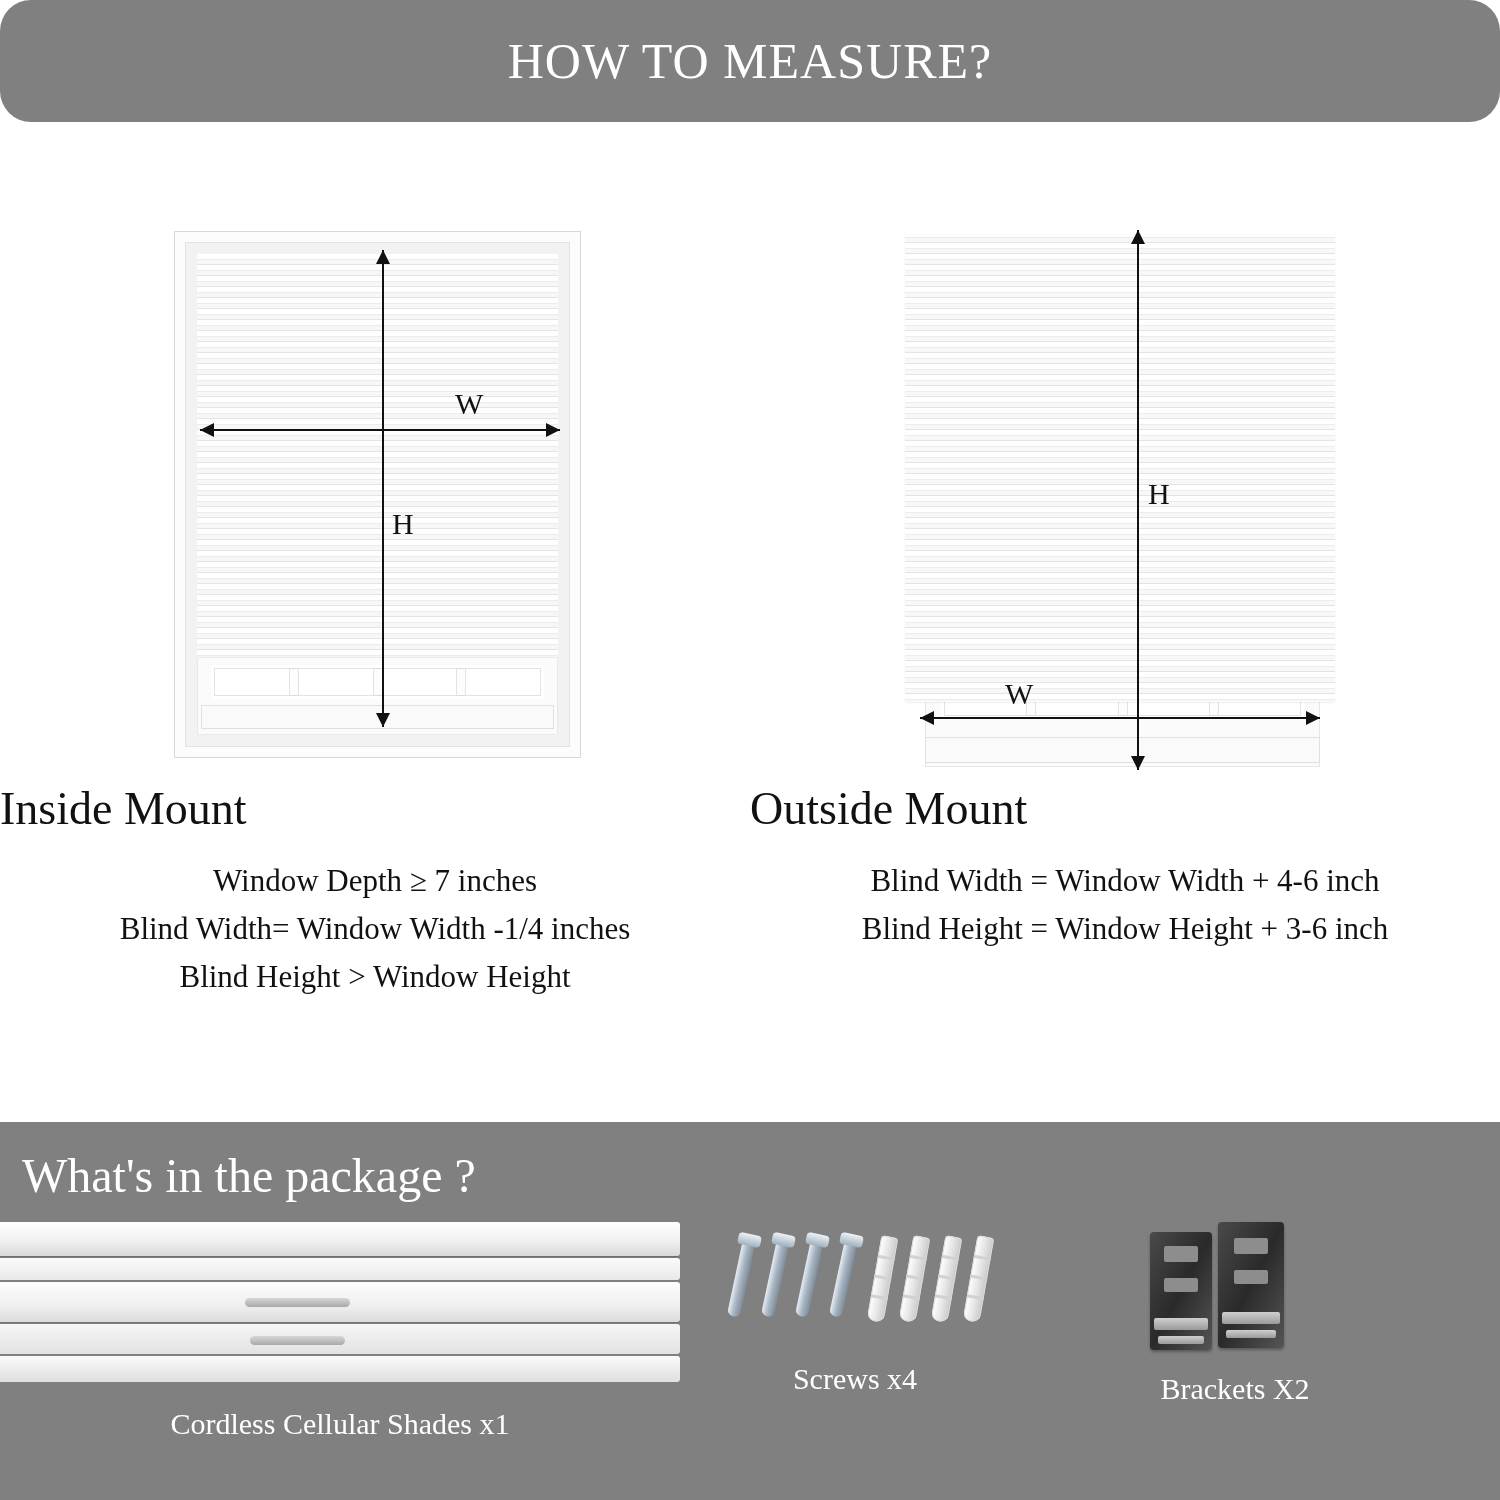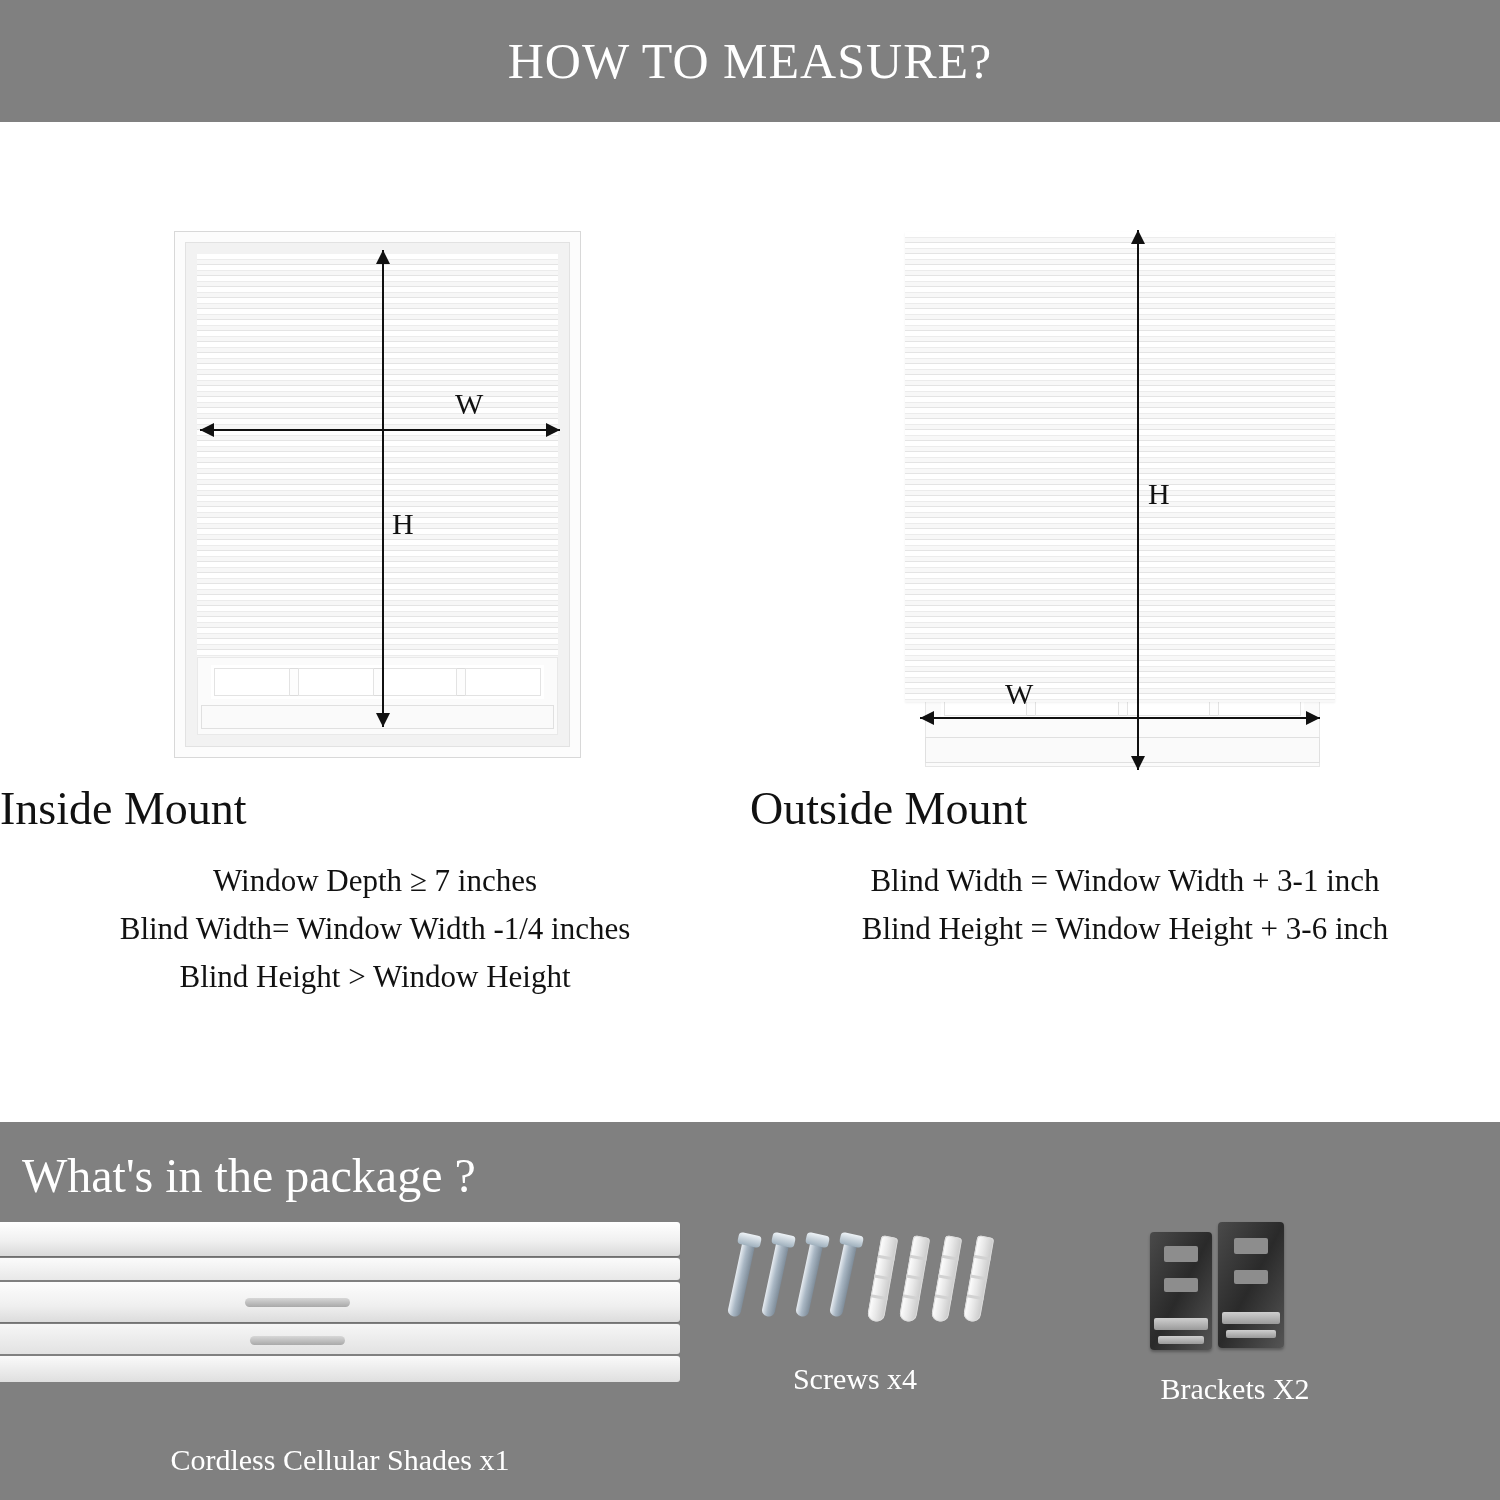--- a/index.html
+++ b/index.html
@@ -17,20 +17,21 @@
 
   
   .header-bar {
     position: absolute;
     left: 0; top: 0;
     width: 1500px; height: 122px;
     background: #808080;
     display: flex;
     align-items: center;
     justify-content: center;
+    border-radius: 31px;
   }
   .header-title {
     color: #ffffff;
     font-size: 50px;
     letter-spacing: 1px;
     font-family: "Liberation Serif", serif;
   }
 
   
   .measure-section {
@@ -407,42 +408,42 @@
     <div class="arrow-v" style="left:380px; top:108px; width:16px; height:540px;">
       <div class="line"></div>
         <div class="head-t"></div>
         <div class="head-b"></div>
     </div>
     <div class="dim-label" style="left:398px; top:355px;">H</div>
 
     <div class="mount-title" style="top:660px;">Outside Mount</div>
 
     <div class="mount-lines" style="top:735px;">
-      <div>Blind Width = Window Width + 3-1 inch</div>
+      <div>Blind Width = Window Width + 4-6 inch</div>
       <div>Blind Height = Window Height + 3-6 inch</div>
     </div>
   </div>
 </div>
 
 <div class="package-section">
 
   <div class="package-title">What's in the package ?</div>
 
   <div class="shade-stack">
     <div class="rail rail-a"></div>
     <div class="rail rail-b"></div>
     <div class="rail rail-c">
       <div class="handle" style="left:255px; top:16px; width:105px;"></div>
     </div>
     <div class="rail rail-d">
       <div class="handle" style="left:260px; top:12px; width:95px;"></div>
     </div>
     <div class="rail rail-e"></div>
   </div>
-  <div class="pkg-caption" style="left:40px; top:285px; width:600px;margin-top:36px;">Cordless Cellular Shades x1</div>
+  <div class="pkg-caption" style="left:40px; top:285px; width:600px;">Cordless Cellular Shades x1</div>
 
   <div style="position:absolute; left:735px; top:110px; width:150px; height:120px;">
     <div class="screw" style="left:8px;  top:8px;  height:78px; transform: rotate(12deg);">
         <div class="head"></div>
       </div>
     <div class="screw" style="left:42px; top:8px;  height:78px; transform: rotate(12deg);">
         <div class="head"></div>
       </div>
     <div class="screw" style="left:76px; top:8px;  height:78px; transform: rotate(12deg);">
         <div class="head"></div>

